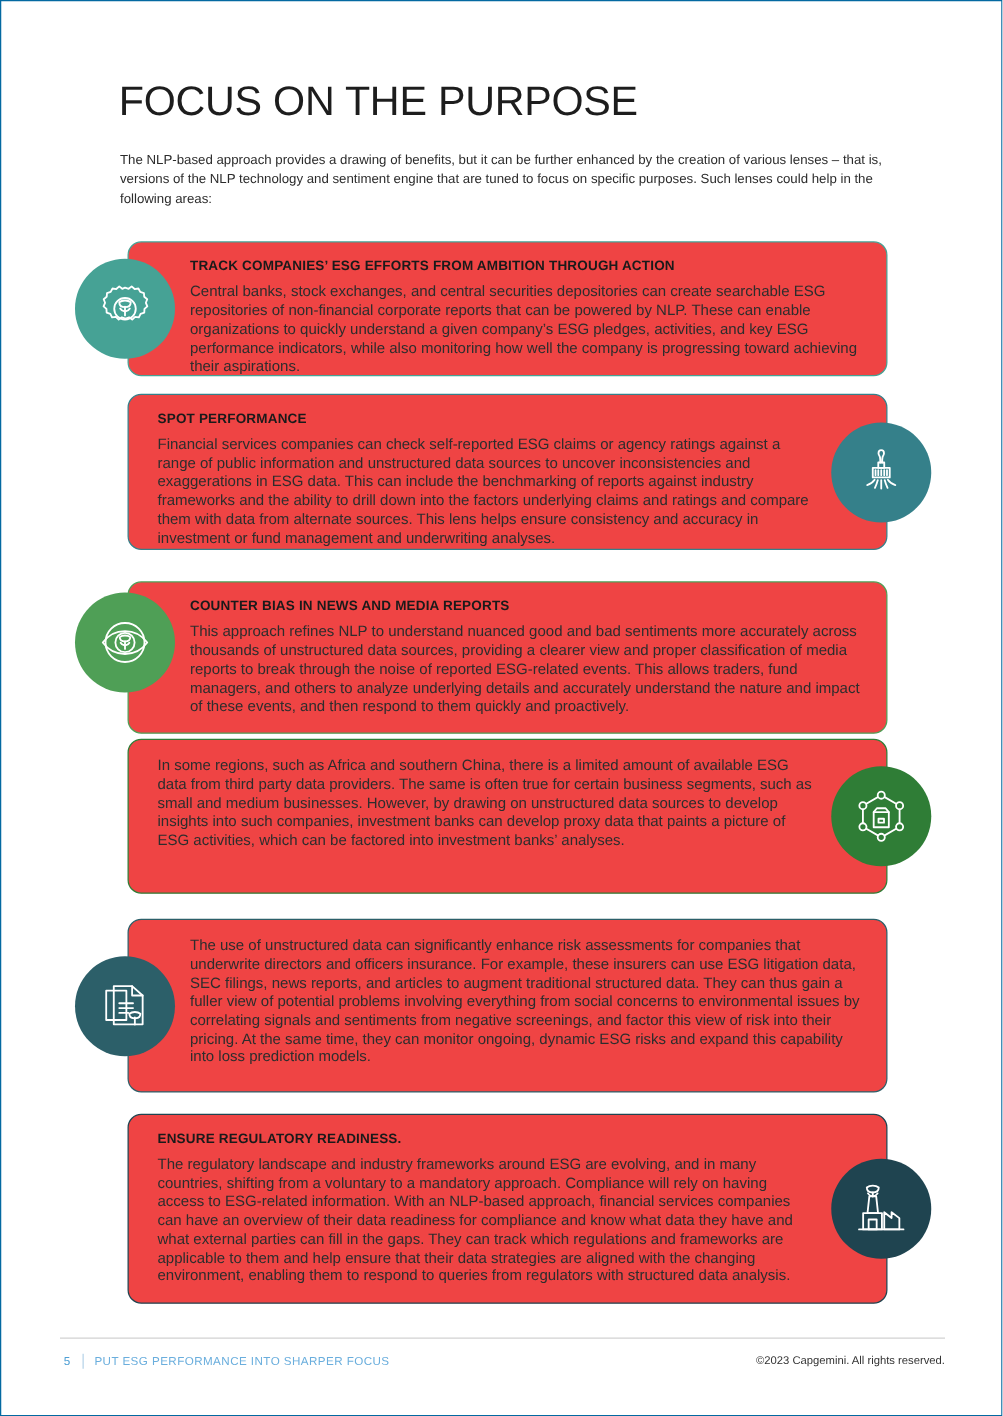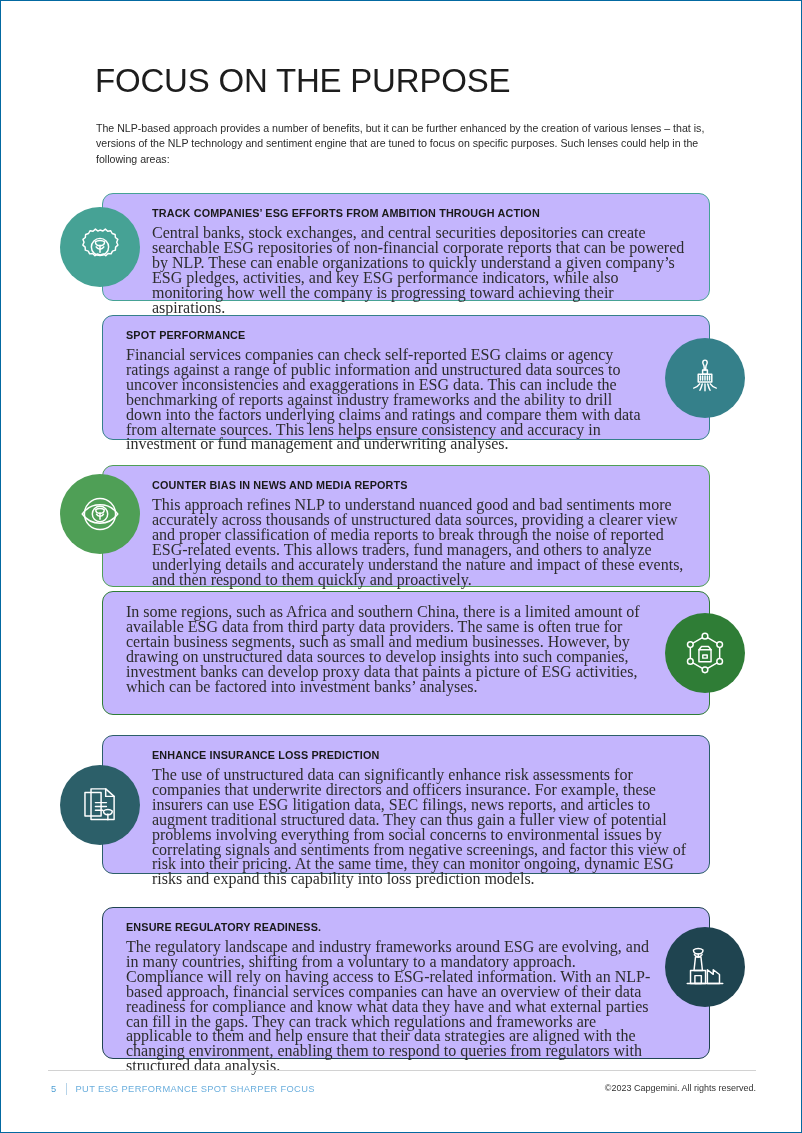--- a/index.html
+++ b/index.html
@@ -50,21 +50,21 @@
     width: 802px;
   }
 
   .card-row {
     position: relative;
     width: 802px;
   }
 
   .card {
     position: absolute;
-    background: #c4b5fd;
+    background: #ef4444;
     border: 1px solid #2d9b8c;
     border-radius: 11px;
   }
 
   
   .card-row.icon-left .card {
     left: 101px;
     right: auto;
     width: 608px;
   }
@@ -82,24 +82,23 @@
 
   .card-heading {
     font-size: 10.8px;
     font-weight: bold;
     color: #1a1a1a;
     letter-spacing: 0.15px;
     margin-bottom: 7px;
   }
 
   .card-body {
-    font-size: 16px;
+    font-size: 12px;
     line-height: 14.9px;
     color: #2d2d2d;
-    font-family: Liberation Serif, serif;
   }
 
   
   .icon-circle {
     position: absolute;
     width: 80px;
     height: 80px;
     border-radius: 50%;
     display: flex;
     align-items: center;
@@ -156,21 +155,21 @@
     color: #333333;
   }
 </style>
 </head>
 <body>
 
 <div class="page">
 
   <h1 class="page-title">FOCUS ON THE PURPOSE</h1>
 
-  <p class="intro">The NLP-based approach provides a number of benefits, but it can be further enhanced by the creation of various lenses – that is, versions of the NLP technology and sentiment engine that are tuned to focus on specific purposes. Such lenses could help in the following areas:</p>
+  <p class="intro">The NLP-based approach provides a drawing of benefits, but it can be further enhanced by the creation of various lenses – that is, versions of the NLP technology and sentiment engine that are tuned to focus on specific purposes. Such lenses could help in the following areas:</p>
 
   <div class="cards" id="cards-container">
       <div class="card-row icon-left" style="position: absolute; top: 0px; left: 0px; height: 108px;">
         <div class="card" style="border-color: rgb(70, 162, 149); top: 0px; height: 108px;">
           <div class="card-inner">
             <div class="card-heading">TRACK COMPANIES’ ESG EFFORTS FROM AMBITION THROUGH ACTION</div>
             <div class="card-body">Central banks, stock exchanges, and central securities depositories can create searchable ESG repositories of non-financial corporate reports that can be powered by NLP. These can enable organizations to quickly understand a given company’s ESG pledges, activities, and key ESG performance indicators, while also monitoring how well the company is progressing toward achieving their aspirations.</div>
           </div>
         </div>
         <div class="icon-circle" style="background: rgb(70, 162, 149); top: 14px;">
@@ -235,37 +234,36 @@
       <circle cx="8" cy="14.8" r="3.1" fill="#2f7d36"></circle>
       <path d="M17.4 20.4 h13.2 v13.2 h-13.2 z"></path>
       <path d="M17.4 20.4 l2.8-3.4 h7.6 l2.8 3.4"></path>
       <path d="M21.6 26.2 h4.8 v3.4 h-4.8 z"></path>
     </svg>
         </div>
       </div>
       <div class="card-row icon-left" style="position: absolute; top: 542px; left: 0px; height: 139px;">
         <div class="card" style="border-color: rgb(44, 95, 105); top: 0px; height: 139px;">
           <div class="card-inner">
-            <div class="card-heading">ENHANCE INSURANCE LOSS PREDICTION</div>
             <div class="card-body">The use of unstructured data can significantly enhance risk assessments for companies that underwrite directors and officers insurance. For example, these insurers can use ESG litigation data, SEC filings, news reports, and articles to augment traditional structured data. They can thus gain a fuller view of potential problems involving everything from social concerns to environmental issues by correlating signals and sentiments from negative screenings, and factor this view of risk into their pricing. At the same time, they can monitor ongoing, dynamic ESG risks and expand this capability into loss prediction models.</div>
           </div>
         </div>
         <div class="icon-circle" style="background: rgb(44, 95, 105); top: 30px;">
     <svg viewBox="0 0 48 48" fill="none" stroke="#ffffff" stroke-width="1.6" stroke-linecap="round" stroke-linejoin="round">
       <path d="M7.6 10.4 h17.6 v25.6 h-17.6 z"></path>
       <path d="M14.2 6.4 h16 l9.2 8.2 v25.2 h-25.2 z"></path>
       <path d="M30.2 6.4 v8.2 h9.2"></path>
       <path d="M19 21.4 h12 M19 25.6 h12 M19 29.8 h8"></path>
       <path d="M32.6 40 v-6.2"></path>
       <path d="M32.6 34.6 c-3.2 0-4.8-1.8-4.8-4.1 1.1-.9 2.9-1.5 4.8-1.5 s3.7.6 4.8 1.5c0 2.3-1.6 4.1-4.8 4.1z"></path>
     </svg>
         </div>
       </div>
       <div class="card-row icon-right" style="position: absolute; top: 698px; left: 0px; height: 152px;">
-        <div class="card" style="border-color: rgb(31, 68, 80); top: 16px; height: 152px;">
+        <div class="card" style="border-color: rgb(31, 68, 80); top: 0px; height: 152px;">
           <div class="card-inner">
             <div class="card-heading">ENSURE REGULATORY READINESS.</div>
             <div class="card-body">The regulatory landscape and industry frameworks around ESG are evolving, and in many countries, shifting from a voluntary to a mandatory approach. Compliance will rely on having access to ESG-related information. With an NLP-based approach, financial services companies can have an overview of their data readiness for compliance and know what data they have and what external parties can fill in the gaps. They can track which regulations and frameworks are applicable to them and help ensure that their data strategies are aligned with the changing environment, enabling them to respond to queries from regulators with structured data analysis.</div>
           </div>
         </div>
         <div class="icon-circle" style="background: rgb(31, 68, 80); top: 36px;">
     <svg viewBox="0 0 48 48" fill="none" stroke="#ffffff" stroke-width="1.6" stroke-linecap="round" stroke-linejoin="round">
       <path d="M16.6 13.2 v-3.4"></path>
       <path d="M16.6 9.8 c-3.4 0-5.2-2-5.2-4.4 1.2-1 3.2-1.6 5.2-1.6 s4 .6 5.2 1.6 c0 2.4-1.8 4.4-5.2 4.4z"></path>
       <path d="M16.6 13.2 c-2.1-.3-3.5-1.3-4.2-2.6 M16.6 13.2 c2.1-.3 3.5-1.3 4.2-2.6"></path>
@@ -277,18 +275,18 @@
     </svg>
         </div>
       </div>
     </div>
 
   <div class="footer">
     <div class="footer-rule"></div>
     <div class="footer-left">
       <span class="footer-page-num">5</span>
       <span class="footer-sep"></span>
-      <span class="footer-doc-title">PUT ESG PERFORMANCE SPOT SHARPER FOCUS</span>
+      <span class="footer-doc-title">PUT ESG PERFORMANCE INTO SHARPER FOCUS</span>
     </div>
     <div class="footer-right">©2023 Capgemini. All rights reserved.</div>
   </div>
 
 </div>
 
 </body></html>

